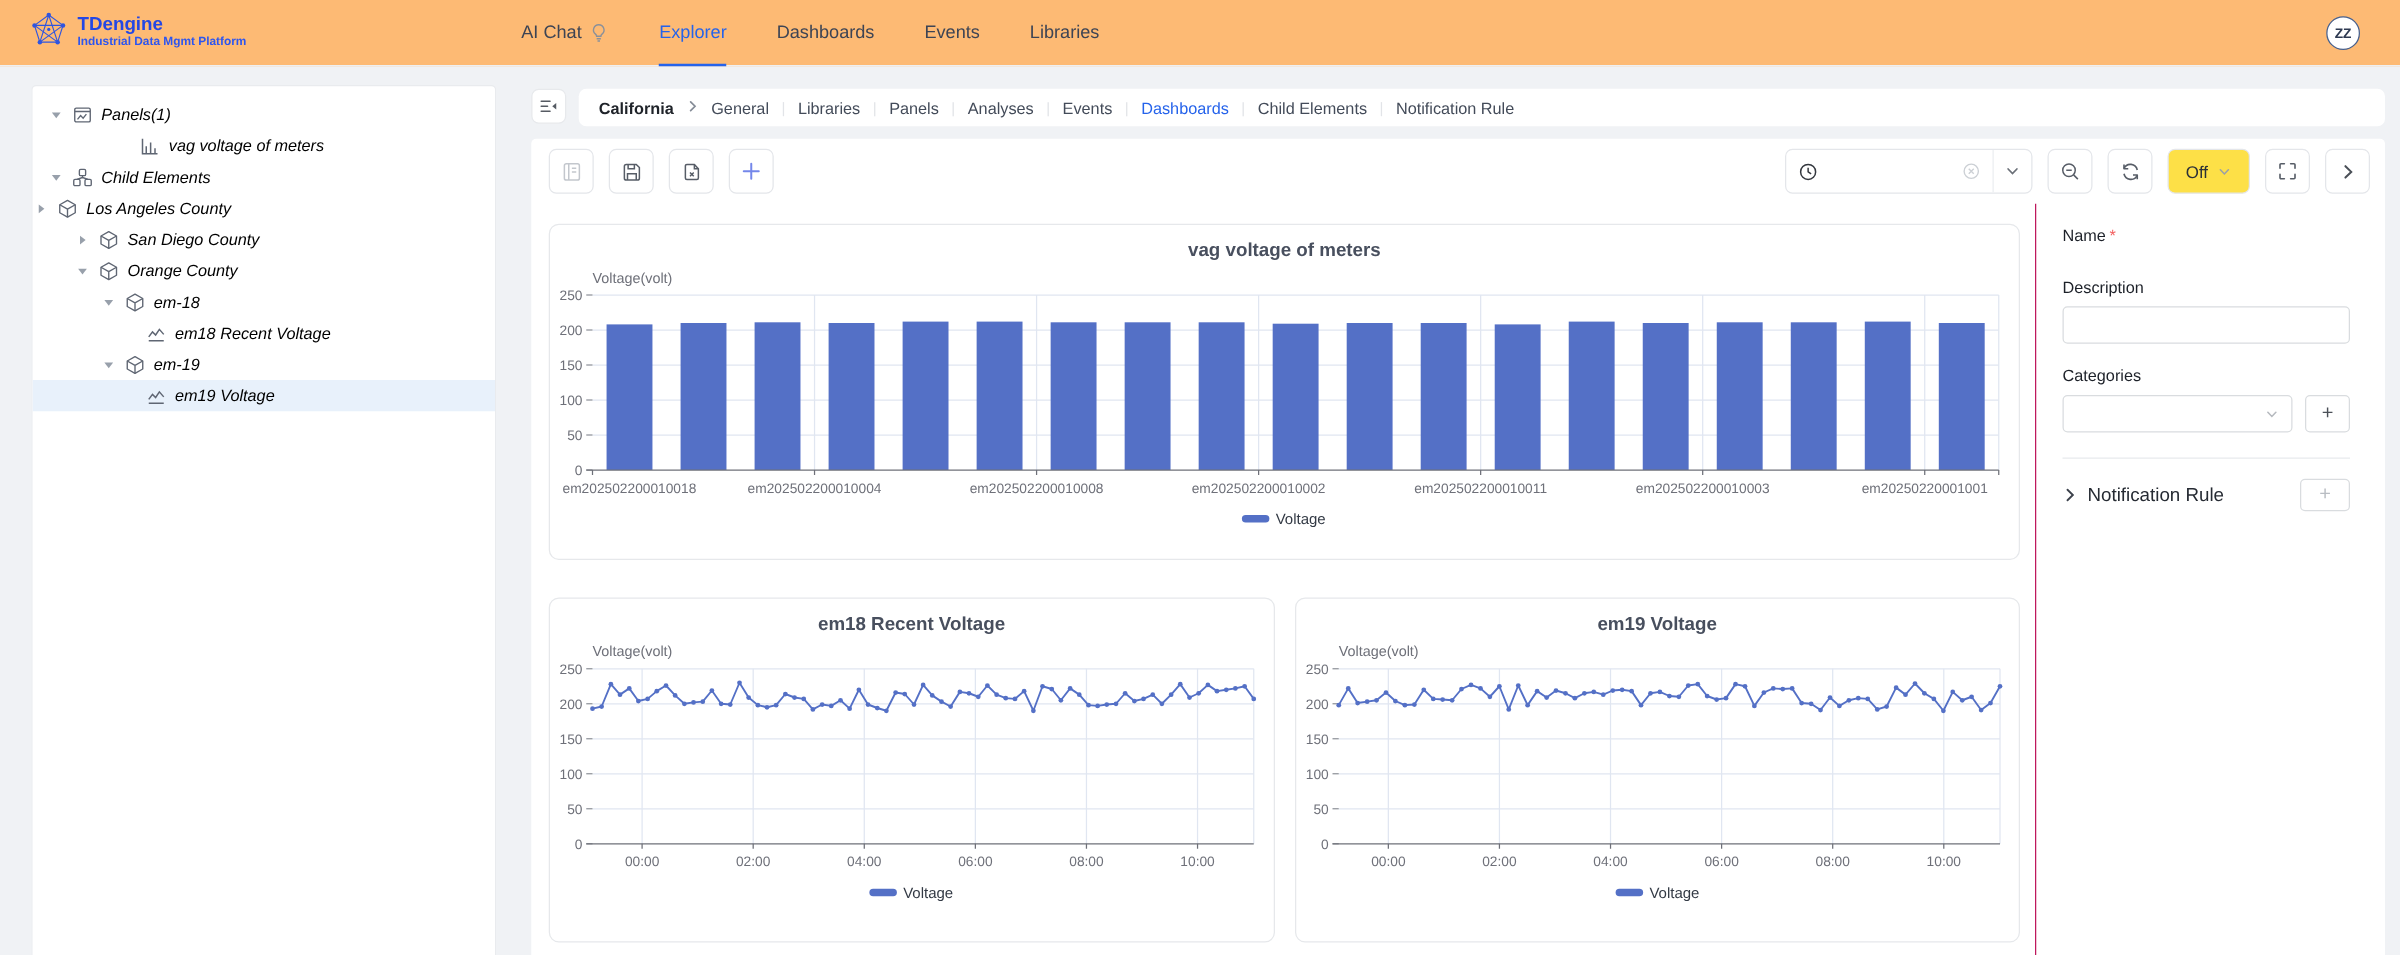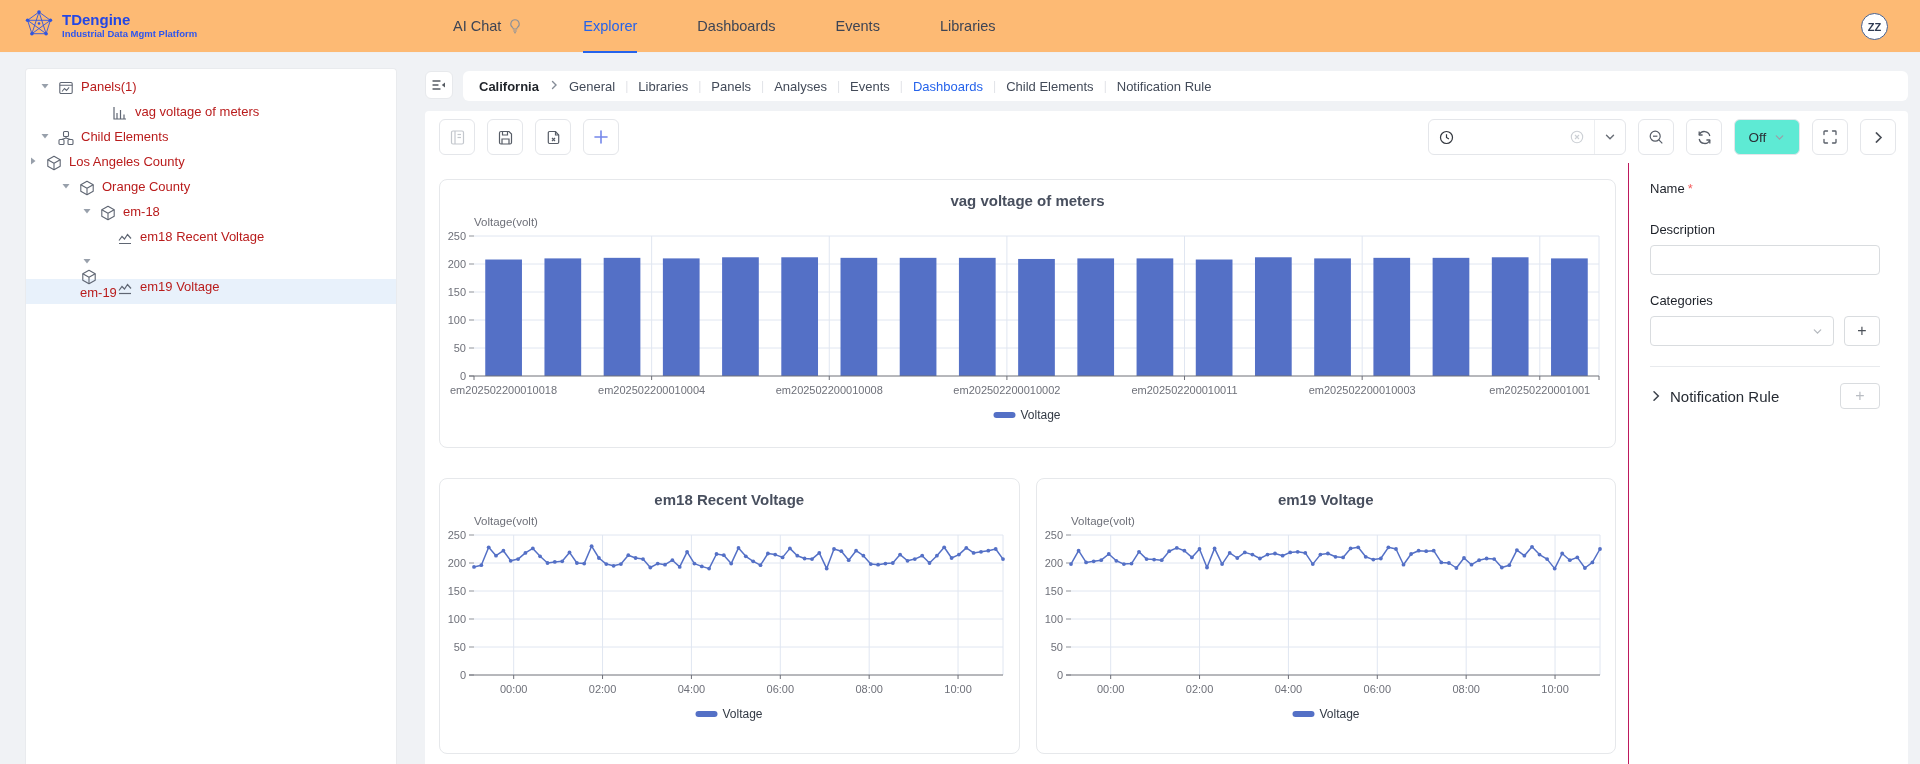--- a/index.html
+++ b/index.html
@@ -5,34 +5,34 @@
   * { margin:0; padding:0; box-sizing:border-box; }
   html,body { width:1920px; height:764px; overflow:hidden; background:#f0f2f5;
     font-family:"Liberation Sans", sans-serif; -webkit-font-smoothing:antialiased; }
 
   
   .topnav { position:relative; height:53px; background:#fdba74; border-bottom:1px solid #eef0f2;
     display:flex; align-items:center; }
   .brand { display:flex; align-items:center; gap:8px; margin-left:24px; }
   .brand-text .t1 { font-size:15px; font-weight:bold; color:#2347e5; line-height:16px; }
   .brand-text .t2 { font-size:9.5px; font-weight:bold; color:#2d55ef; line-height:12px; }
-  .nav-menu { position:absolute; left:417px; top:0; height:53px; display:flex; gap:60px;margin-left:36px; }
+  .nav-menu { position:absolute; left:417px; top:0; height:53px; display:flex; gap:40px; }
   .nav-item { height:53px; display:flex; align-items:center; gap:6px; font-size:14.5px;
     color:#3d4454; cursor:pointer; border-bottom:2px solid transparent; }
   .nav-item.active { color:#2563eb; border-bottom-color:#2563eb; }
   .avatar { position:absolute; right:32px; top:13px; width:27px; height:27px; border-radius:50%;
     border:1.5px solid #47618f; color:#2e3a52; font-size:11px; font-weight:bold;
     display:flex; align-items:center; justify-content:center; background:#fff; }
 
   
   .page { display:flex; height:711px; padding:15px 12px 0 25px; gap:12px; }
   .sidebar { width:372px; background:#fff; border:1px solid #e9ebee; border-radius:4px 4px 0 0;
     border-bottom:none; padding-top:10px; overflow:hidden; flex:none; }
-  .tree-row { height:25px; display:flex; font-size:13px; color:#b91c1c;
-    cursor:pointer; white-space:nowrap; }
+  .tree-row { height:25px; display:flex; align-items:center; font-size:13px; color:#000000;
+    cursor:pointer; white-space:nowrap;font-style:italic; }
   .tree-row.selected { background:#e8f1fb; }
   .tree-arrow { width:14px; height:14px; flex:none; display:flex; align-items:center; justify-content:center; margin-right:5px; }
   .tree-icon { width:17px; height:17px; flex:none; display:flex; align-items:center; justify-content:center; margin-right:7px; }
   .main-col { flex:1; display:flex; flex-direction:column; min-width:0;padding-left:16px; }
 
   .crumb-strip { height:43px; display:flex; align-items:flex-start; gap:10px; padding-top:3px; }
   .collapse-btn { width:28px; height:28px; background:#fff; border:1px solid #e7e9ec; border-radius:6px;
     display:flex; align-items:center; justify-content:center; cursor:pointer; flex:none; }
   .crumb-card { flex:1; height:30px; background:#fff; border-radius:6px; display:flex;
     align-items:center; padding:0 16px; gap:10px; font-size:13px; color:#434b59; }
@@ -46,21 +46,21 @@
   .toolbar { height:52px; display:flex; align-items:center; padding:0 12px 0 14px; gap:12px; flex:none; }
   .tb-btn { width:36px; height:36px; background:#fff; border:1px solid #e4e6ea; border-radius:6px;
     display:flex; align-items:center; justify-content:center; cursor:pointer; flex:none; }
   .tb-spacer { flex:1; }
   .time-group { display:flex; align-items:stretch; height:36px; border:1px solid #e4e6ea;
     border-radius:6px; background:#fff; overflow:hidden; }
   .time-input { width:165px; display:flex; align-items:center; padding:0 10px; gap:8px; cursor:text; }
   .time-input input { flex:1; border:none; outline:none; font-size:13px; min-width:0; }
   .time-divider { width:1px; background:#eceef1; }
   .time-caret { width:30px; display:flex; align-items:center; justify-content:center; cursor:pointer; }
-  .off-select { height:36px; min-width:66px; background:#5eead4; border:1px solid #e4e6ea; border-radius:6px;
+  .off-select { height:36px; min-width:66px; background:#fde047; border:1px solid #e4e6ea; border-radius:6px;
     display:flex; align-items:center; justify-content:center; gap:8px; padding:0 12px; cursor:pointer;
     font-size:13.5px; color:#2b3037; }
 
   .work-row { flex:1; display:flex; min-height:0; }
   .charts-col { width:1203px; flex:none; padding:16px 12px 10px 14px; display:flex; flex-direction:column; }
   .chart-card { background:#fff; border:1px solid #e6e8eb; border-radius:8px; padding:12px 6px 10px 6px; }
   .chart-card .c-title { text-align:center; font-size:15px; font-weight:600; color:#484f5e; height:22px; margin-bottom:4px; }
   .chart-plot { width:100%; }
   .card-top { height:269px; flex:none; }
   .bottom-row { display:flex; gap:16px; margin-top:30px; flex:1; min-height:0; }
@@ -189,20 +189,34 @@
           <svg width="16" height="16" viewBox="0 0 16 16" fill="none" stroke="#5f6673" stroke-width="1.1" stroke-linejoin="round">
             <path d="M8 1.3 L14.2 4.8 V11.2 L8 14.7 L1.8 11.2 V4.8 Z"></path>
             <path d="M1.8 4.8 L8 8.3 L14.2 4.8 M8 8.3 V14.7"></path>
           </svg>
         </span>
         <span>Los Angeles County</span>
       </div>
       <div class="tree-row" style="padding-left: 33px;">
         <span class="tree-arrow">
           <svg width="10" height="10" viewBox="0 0 10 10">
+            <path d="M3 1.5 L7.5 5 L3 8.5 Z" fill="#98a0ab"></path>
+          </svg>
+        </span>
+        <span class="tree-icon">
+          <svg width="16" height="16" viewBox="0 0 16 16" fill="none" stroke="#5f6673" stroke-width="1.1" stroke-linejoin="round">
+            <path d="M8 1.3 L14.2 4.8 V11.2 L8 14.7 L1.8 11.2 V4.8 Z"></path>
+            <path d="M1.8 4.8 L8 8.3 L14.2 4.8 M8 8.3 V14.7"></path>
+          </svg>
+        </span>
+        <span>San Diego County</span>
+      </div>
+      <div class="tree-row" style="padding-left: 33px;">
+        <span class="tree-arrow">
+          <svg width="10" height="10" viewBox="0 0 10 10">
             <path d="M1.5 3 L8.5 3 L5 7.5 Z" fill="#98a0ab"></path>
           </svg>
         </span>
         <span class="tree-icon">
           <svg width="16" height="16" viewBox="0 0 16 16" fill="none" stroke="#5f6673" stroke-width="1.1" stroke-linejoin="round">
             <path d="M8 1.3 L14.2 4.8 V11.2 L8 14.7 L1.8 11.2 V4.8 Z"></path>
             <path d="M1.8 4.8 L8 8.3 L14.2 4.8 M8 8.3 V14.7"></path>
           </svg>
         </span>
         <span>Orange County</span>
@@ -223,21 +237,21 @@
       </div>
       <div class="tree-row" style="padding-left: 90px;">
         <span class="tree-icon">
           <svg width="16" height="16" viewBox="0 0 16 16" fill="none" stroke="#5f6673" stroke-width="1.2">
             <path d="M2 10.5 l3 -4 l2.5 2.5 l3 -4.5 l3.5 4"></path>
             <line x1="2" y1="13.5" x2="14" y2="13.5"></line>
           </svg>
         </span>
         <span>em18 Recent Voltage</span>
       </div>
-      <div class="tree-row" style="padding-left: 54px; flex-direction: column;">
+      <div class="tree-row" style="padding-left: 54px;">
         <span class="tree-arrow">
           <svg width="10" height="10" viewBox="0 0 10 10">
             <path d="M1.5 3 L8.5 3 L5 7.5 Z" fill="#98a0ab"></path>
           </svg>
         </span>
         <span class="tree-icon">
           <svg width="16" height="16" viewBox="0 0 16 16" fill="none" stroke="#5f6673" stroke-width="1.1" stroke-linejoin="round">
             <path d="M8 1.3 L14.2 4.8 V11.2 L8 14.7 L1.8 11.2 V4.8 Z"></path>
             <path d="M1.8 4.8 L8 8.3 L14.2 4.8 M8 8.3 V14.7"></path>
           </svg>

